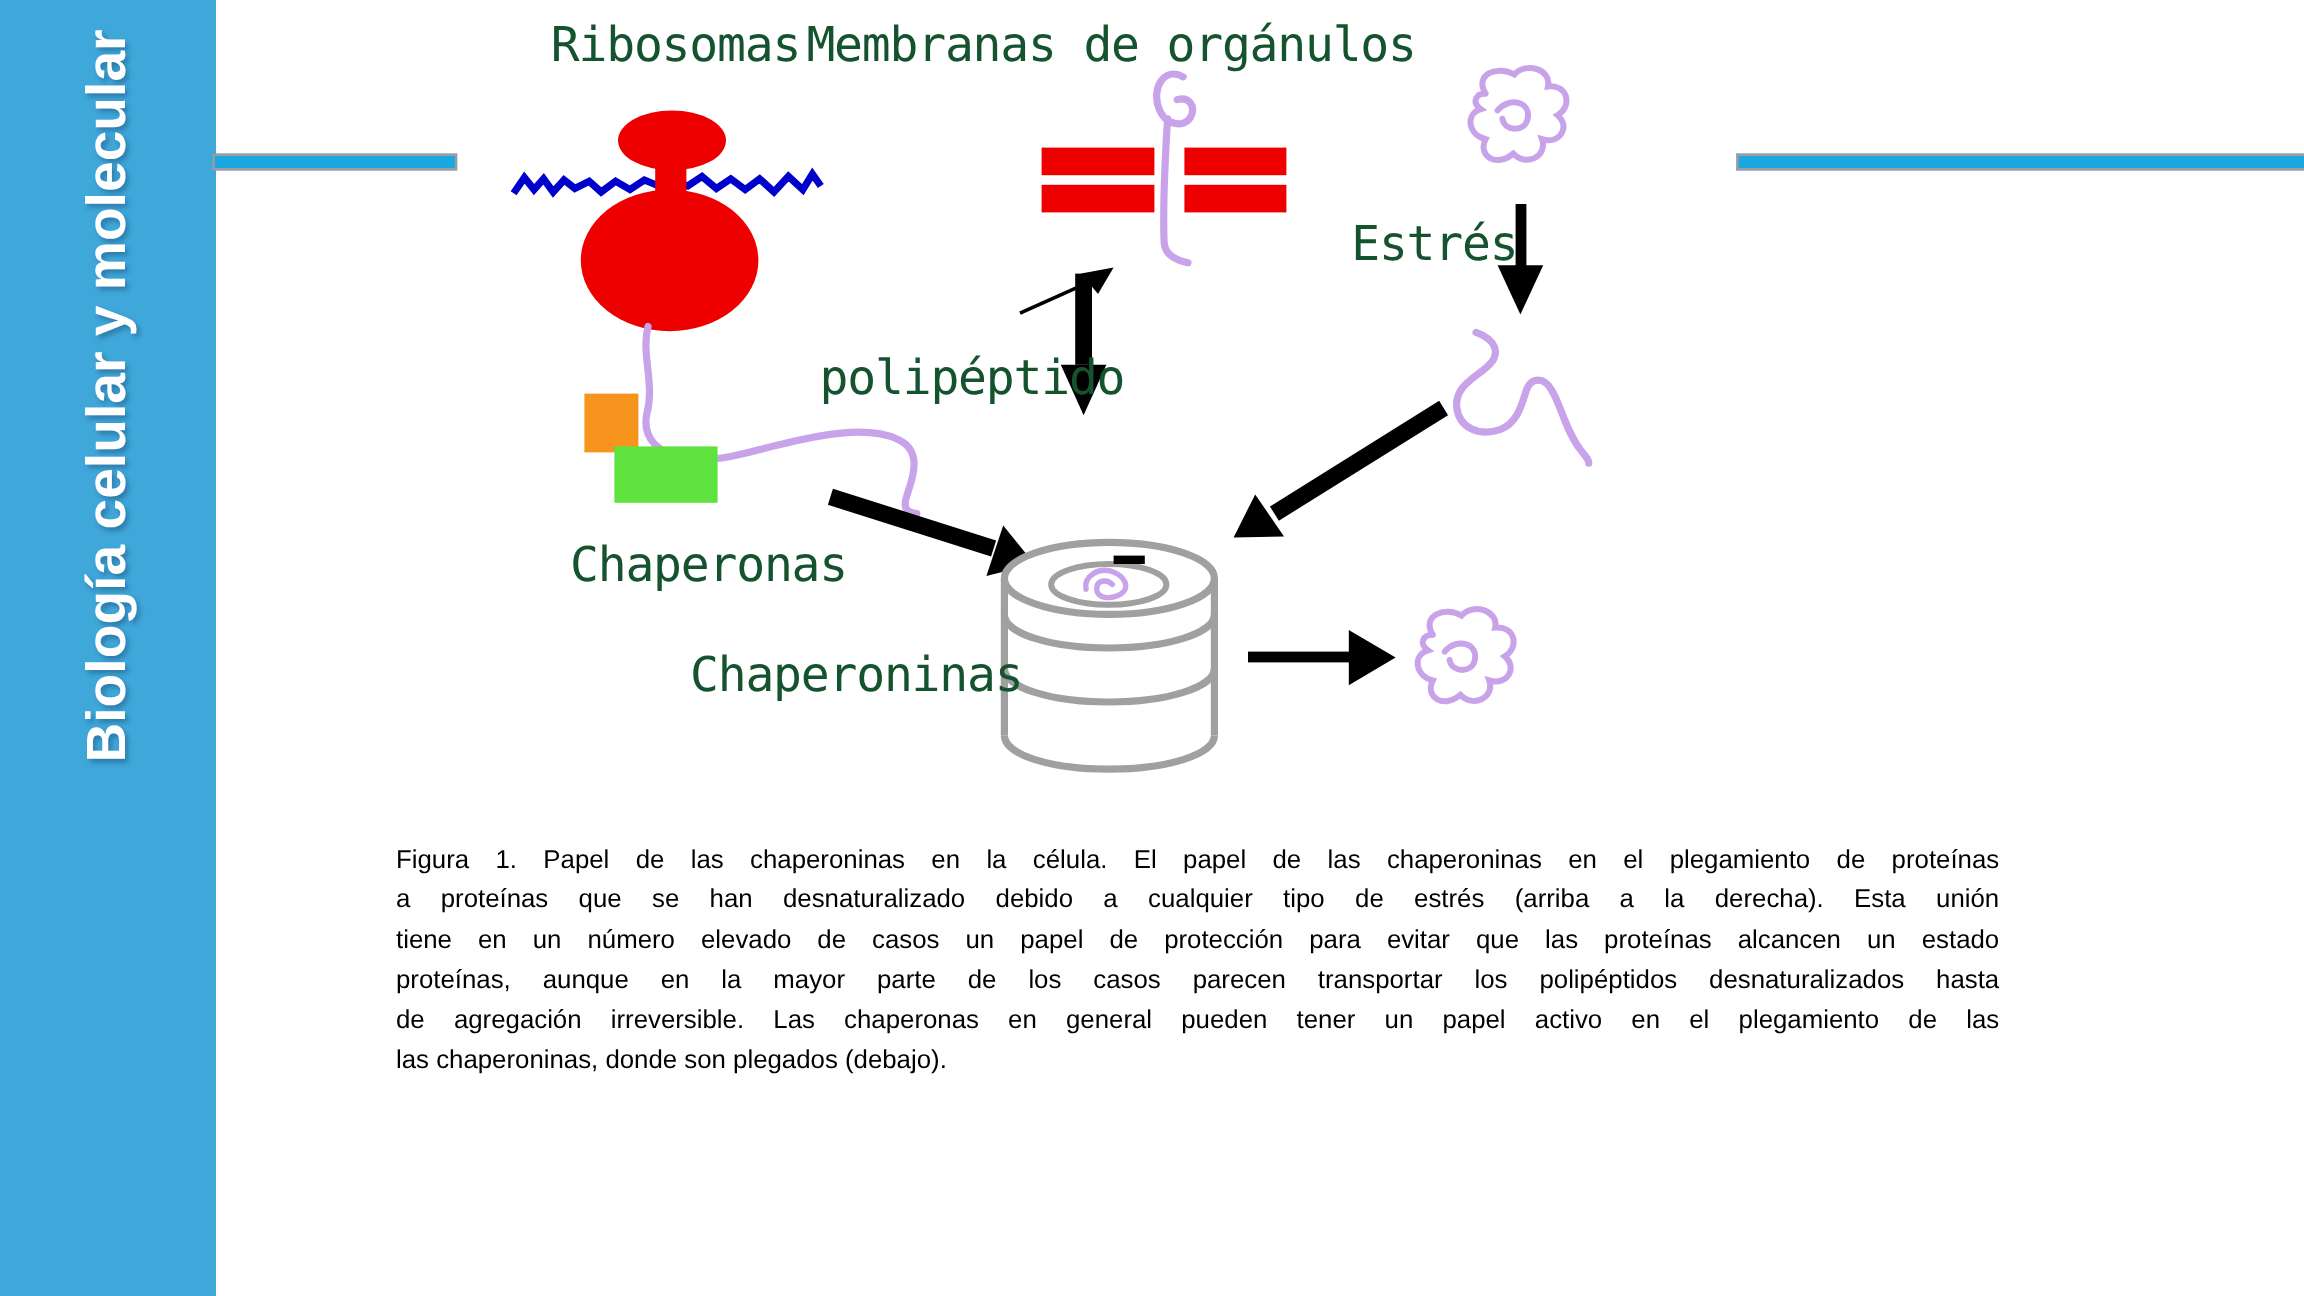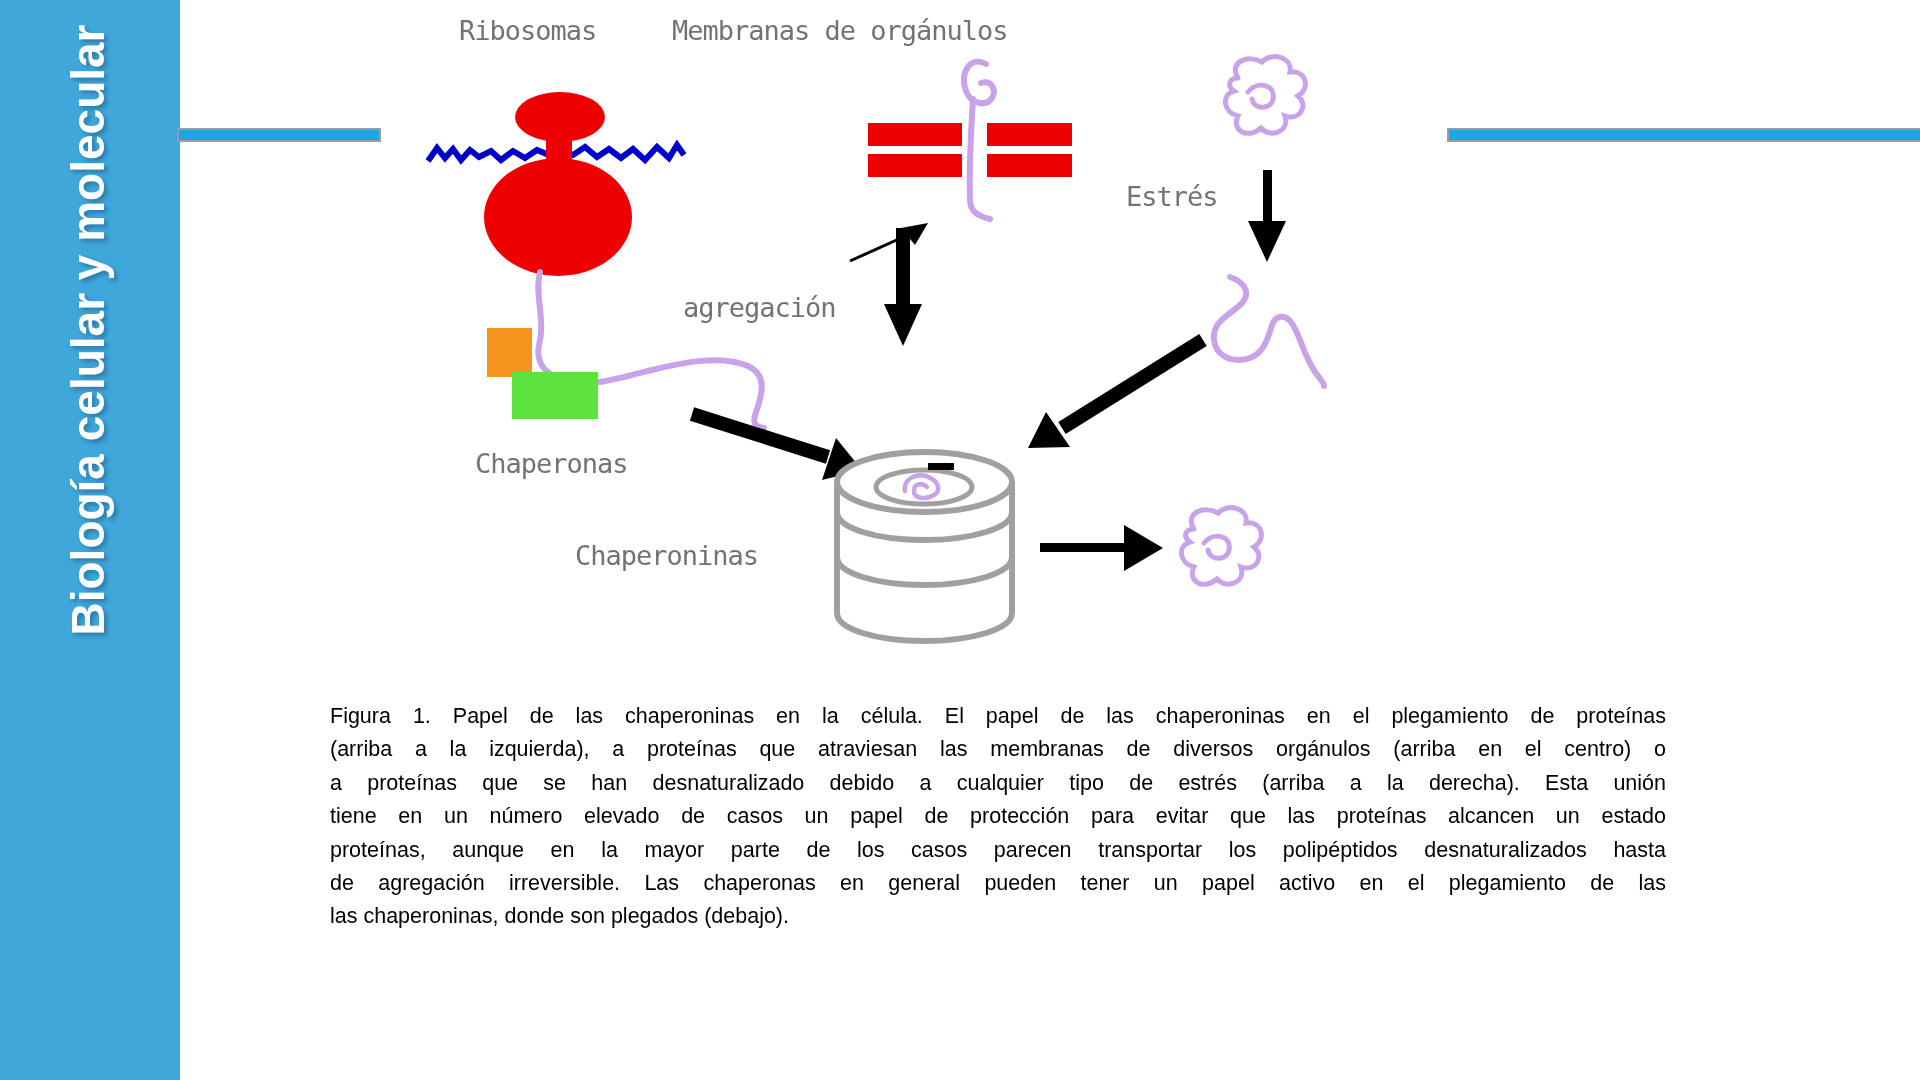--- a/index.html
+++ b/index.html
@@ -9,22 +9,22 @@
   #sidebar{position:absolute;left:0;top:0;width:180px;height:1080px;background:#3FA7DA;}
   #sidebar-title{position:absolute;left:88px;top:330px;transform:translate(-50%,-50%) rotate(-90deg);
         white-space:nowrap;color:#ffffff;font-weight:bold;font-size:46px;
         font-family:"Liberation Sans",sans-serif;
         text-shadow:-3px 3px 4px rgba(25,70,110,0.45);}
   
   .rule{position:absolute;top:128px;height:10px;background:#1AA7E2;border:2px solid #9C9CA0;}
   #rule-left{left:177px;width:200px;}
   #rule-right{left:1447px;width:475px;border-right:none;}
   
-  .dlabel{position:absolute;color:#737373;font-family:"DejaVu Sans Mono",monospace;
-          font-size:27px;line-height:1.1;white-space:nowrap;letter-spacing:-1px;text-align:right;}
+  .dlabel{position:absolute;color:#14532d;font-family:"DejaVu Sans Mono",monospace;
+          font-size:40px;line-height:1.1;white-space:nowrap;letter-spacing:-1px;text-align:right;}
   #lbl-ribosomas{left:459px;top:16px;}
   #lbl-membranas{left:672px;top:16px;}
   #lbl-proteina-nativa{left:1163px;top:16px;}
   #lbl-estres{left:1126px;top:182px;}
   #lbl-polipeptido{left:683px;top:293px;}
   #lbl-chaperonas{left:475px;top:449px;}
   #lbl-chaperoninas{left:575px;top:541px;}
   #lbl-proteina-plegada{left:1089px;top:443px;}
   
   #caption{position:absolute;left:330px;top:700px;width:1336px;color:#000;
@@ -112,27 +112,26 @@
       <rect x="1040" y="543" width="86" height="9"></rect>
       <polygon points="1124,525 1124,571 1163,548"></polygon>
     </g>
 
     <path d="M1194,529 C1184,513 1204,505 1218,513 C1228,502 1249,509 1246,523 C1262,521 1267,539 1254,547 C1265,556 1256,572 1241,567 C1246,582 1227,590 1217,579 C1203,591 1187,581 1194,567 C1179,563 1177,546 1190,542 C1182,536 1186,529 1194,529 M1204,543 C1214,531 1232,536 1229,550 C1227,561 1210,561 1208,550" fill="none" stroke="#C9A3EA" stroke-width="5" stroke-linecap="round"></path>
   </svg>
 
   <div class="dlabel" id="lbl-ribosomas">Ribosomas</div>
   <div class="dlabel" id="lbl-membranas">Membranas de orgánulos</div>
   <div class="dlabel" id="lbl-estres">Estrés</div>
-  <div class="dlabel" id="lbl-polipeptido">agregación</div>
+  <div class="dlabel" id="lbl-polipeptido">polipéptido</div>
   <div class="dlabel" id="lbl-chaperonas">Chaperonas</div>
   <div class="dlabel" id="lbl-chaperoninas">Chaperoninas</div>
 
   <div id="caption">
     <div class="cap-line">Figura 1. Papel de las chaperoninas en la célula. El papel de las chaperoninas en el plegamiento de proteínas</div>
-    <div class="cap-line">(arriba a la izquierda), a proteínas que atraviesan las membranas de diversos orgánulos (arriba en el centro) o</div>
     <div class="cap-line">a proteínas que se han desnaturalizado debido a cualquier tipo de estrés (arriba a la derecha). Esta unión</div>
     <div class="cap-line">tiene en un número elevado de casos un papel de protección para evitar que las proteínas alcancen un estado</div>
     <div class="cap-line">proteínas, aunque en la mayor parte de los casos parecen transportar los polipéptidos desnaturalizados hasta</div>
     <div class="cap-line">de agregación irreversible. Las chaperonas en general pueden tener un papel activo en el plegamiento de las</div>
     <div class="cap-line last">las chaperoninas, donde son plegados (debajo).</div>
   </div>
 
 </div>
 
 </body></html>

